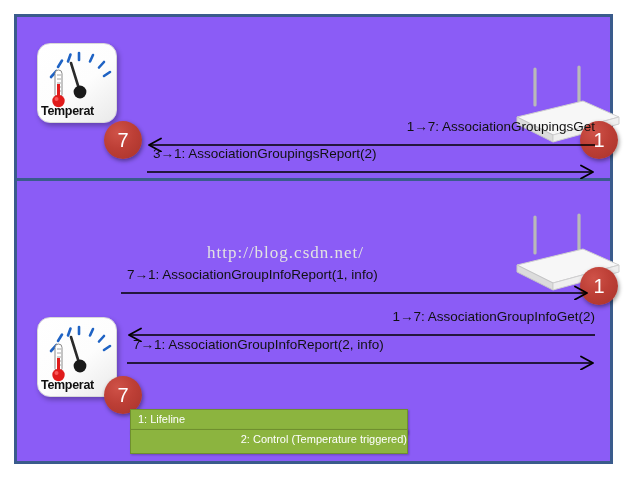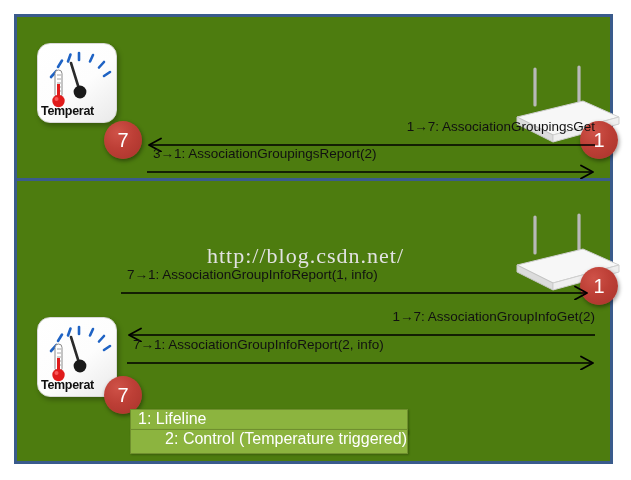--- a/index.html
+++ b/index.html
@@ -19,21 +19,21 @@
 
   
   #diagram-frame {
     position: absolute;
     left: 14px;
     top: 14px;
     width: 599px;
     height: 450px;
     border: 3px solid #3a5b8c;
     box-sizing: border-box;
-    background: #4d7c0f;
+    background: #8b5cf6;
   }
 
   .panel {
     position: absolute;
     left: 0;
     width: 100%;
     box-sizing: border-box;
   }
   #panel-top {
     top: 0;
@@ -44,21 +44,21 @@
     top: 164px;
     height: 286px;
   }
 
   
   #watermark {
     position: absolute;
     left: 190px;
     top: 226px;
     font-family: "Liberation Serif", serif;
-    font-size: 22px;
+    font-size: 17px;
     letter-spacing: 1px;
     color: #e2e2e2;
     white-space: nowrap;
     user-select: none;
   }
 
   
   .sensor-icon {
     position: absolute;
     width: 78px;
@@ -139,21 +139,21 @@
   }
 
   
   .group-bar {
     position: absolute;
     height: 25px;
     background: #8cb43f;
     border: 1px solid #6f8f2e;
     box-sizing: border-box;
     color: #ffffff;
-    font-size: 16px;
+    font-size: 11px;
     line-height: 18px;
     padding-left: 7px;
     white-space: nowrap;
     overflow: hidden;
     box-shadow: 1px 1px 2px rgba(0,0,0,0.25);
   }
 </style>
 </head>
 <body>
 

